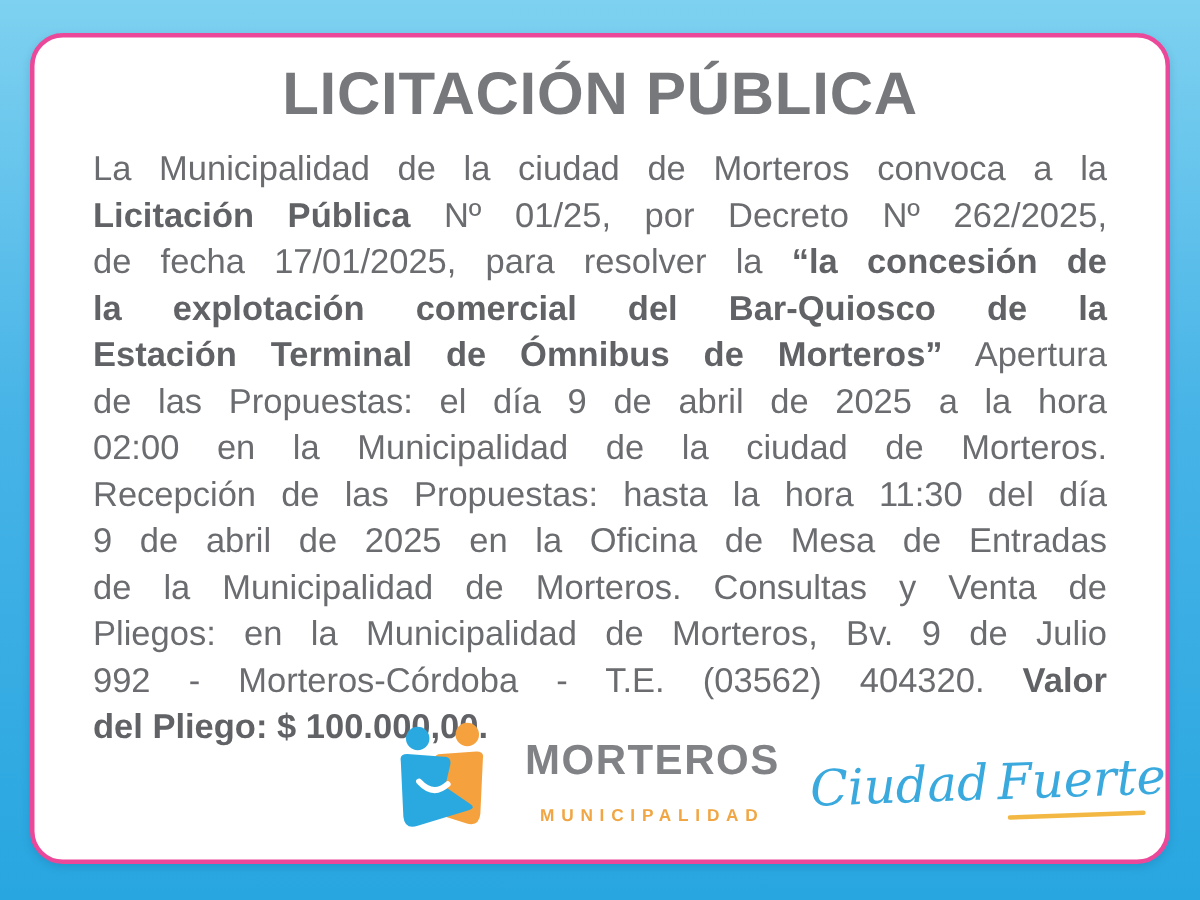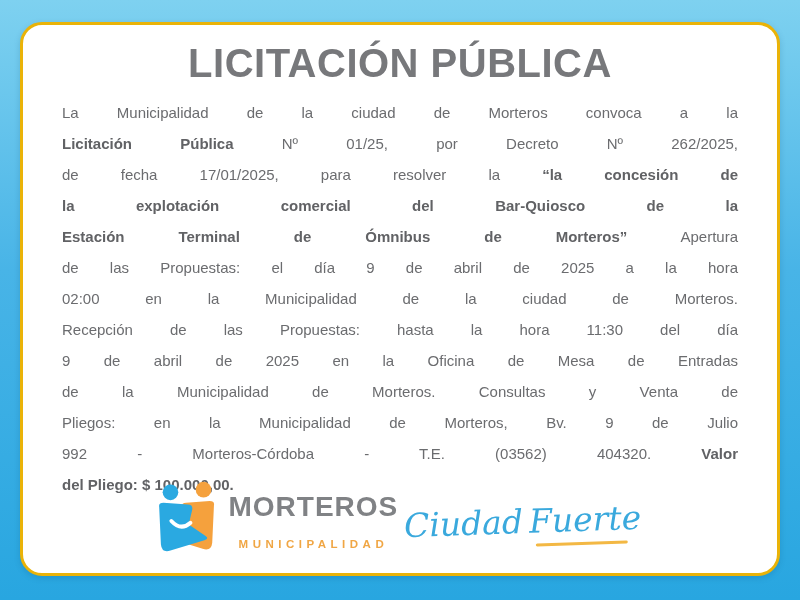--- a/index.html
+++ b/index.html
@@ -4,54 +4,55 @@
 <style>
   html, body { margin: 0; padding: 0; }
   body {
     width: 800px; height: 600px; position: relative; overflow: hidden;
     font-family: "Liberation Sans", sans-serif;
     background: linear-gradient(180deg, #7ed1f0 0%, #48b4e7 45%, #28a6e0 100%);
   }
   .card {
     position: absolute; left: 20px; top: 22px; right: 20px; bottom: 24px;
     background: #ffffff;
-    border: 3px solid #eab308;
+    border: 3px solid #ec4899;
     border-radius: 22px;
     box-shadow: 0 2px 6px rgba(0, 70, 110, 0.18);
     box-sizing: border-box;
   }
   .title {
     margin-top: 16px;
     text-align: center;
     font-size: 40px;
     font-weight: 700;
     letter-spacing: 0.5px;
     color: #77787b;
   }
   .body-text {
     margin: 11px 39px 0 39px;
   }
   .line {
-    font-size: 15px;
+    font-size: 23px;
     line-height: 31px;
     color: #6b6c6f;
     text-align: justify;
     text-align-last: justify;
     white-space: nowrap;
   }
   .line.last {
     text-align-last: left;
   }
   .line .b {
     font-weight: 700;
     color: #616265;
   }
   .logo-row {
-    position: absolute; left: 0; right: 12px; bottom: 12px;
-    display: flex; justify-content: center; align-items: center;
+    position: absolute; left: 0; right: 0; bottom: 12px;
+    display: flex; justify-content: flex-end; align-items: center;
+    gap: 14px;
   }
   .logo-mark { width: 82px; height: 80px; flex: 0 0 auto; }
   .logo-textcol { display: flex; flex-direction: column; align-items: center; }
   .logo-name {
     font-size: 28px; font-weight: 700; color: #808285; letter-spacing: 1px;
     line-height: 30px;
   }
   .logo-sub {
     font-size: 11.5px; font-weight: 700; color: #f0a644; letter-spacing: 4.5px;
     margin-top: 16px;

